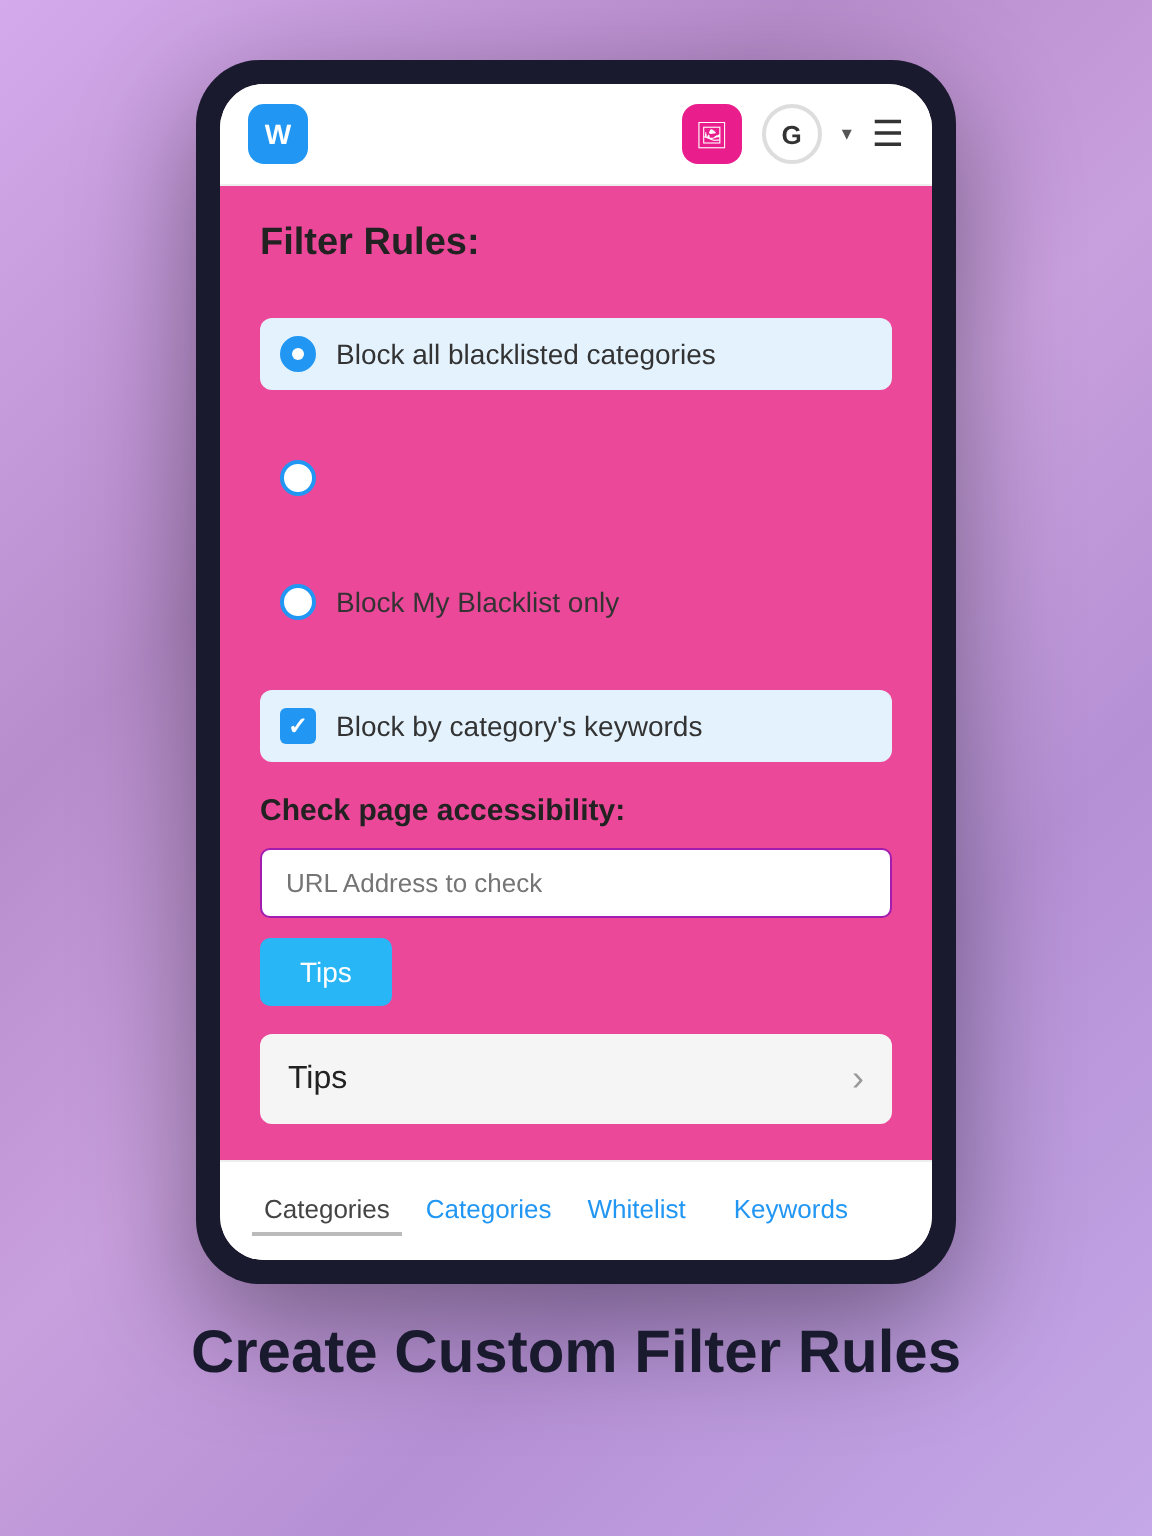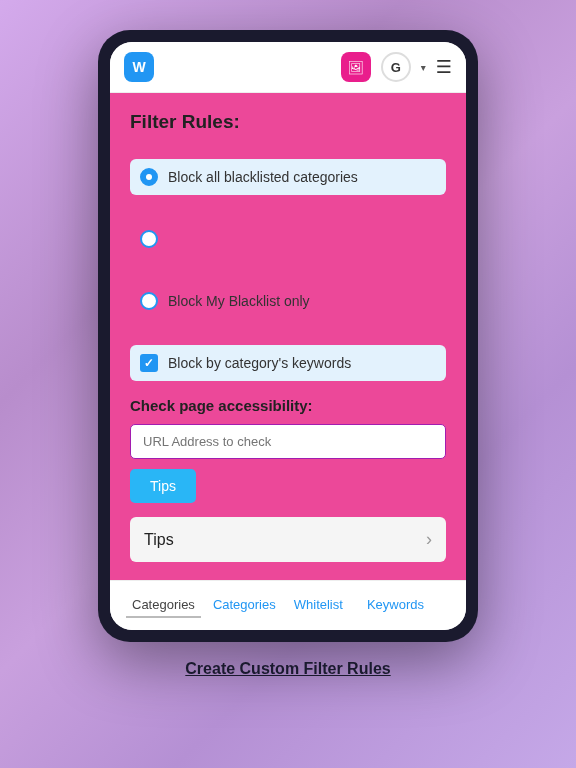--- a/index.html
+++ b/index.html
@@ -273,24 +273,23 @@
     .tab-item.blue {
       color: #2196F3;
     }
 
     
     .bottom-text {
       position: relative;
       z-index: 1;
       text-align: center;
       margin-top: 18px;
-      font-size: 16px;
+      font-size: 30px;
       font-weight: 700;
       color: #1a1a2e;
-      text-decoration: underline;
     }
   </style>
 </head>
 <body>
 
 <div class="bg-poly"></div>
 
 <div class="tablet">
   <div class="tablet-screen">
 

